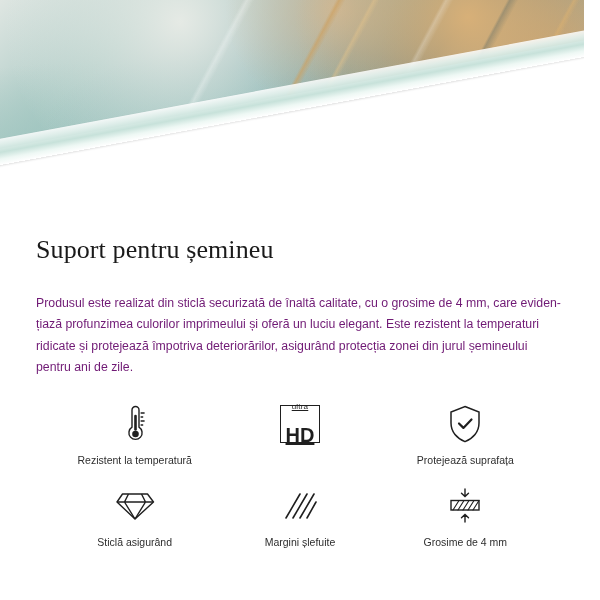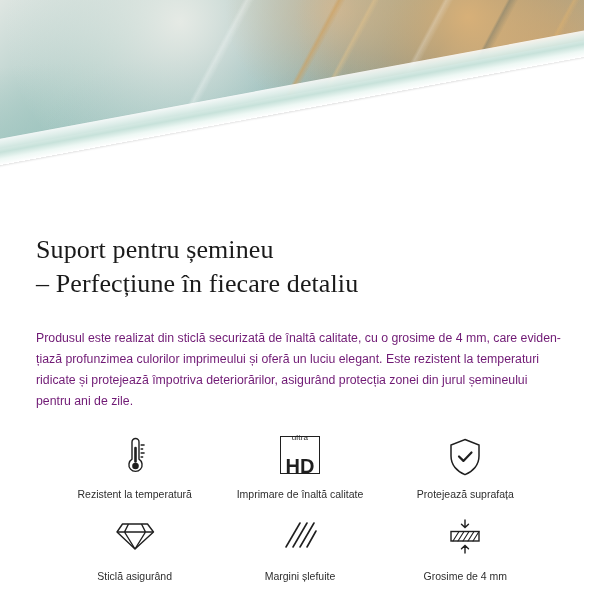--- a/index.html
+++ b/index.html
@@ -133,23 +133,24 @@
   }
   .feature {
     display: flex;
     flex-direction: column;
     align-items: center;
     text-align: center;
   }
   .feature-icon {
     height: 44px;
     display: flex;
-    align-items: flex-start;
+    align-items: center;
     justify-content: center;
     margin-bottom: 8px;
+    text-decoration: underline;
   }
   .feature-label {
     font-size: 10.5px;
     color: #2e2e2e;
     line-height: 1.3;
   }
   svg { display: block; }
 </style>
 </head>
 <body>
@@ -163,21 +164,20 @@
     <div class="glass-edge"></div>
     <div class="hero-mask-right"></div>
     <span class="sparkle s1">✦</span>
     <span class="sparkle s2">✦</span>
     <span class="sparkle s3">✦</span>
   </div>
 
   <div class="content">
     <h1 class="title">
       <span>Suport pentru șemineu</span>
-      <span class="line2">– Perfecțiune în fiecare detaliu</span>
     </h1>
     <p class="body">Produsul este realizat din sticlă securizată de înaltă calitate, cu o grosime de 4 mm, care eviden-țiază profunzimea culorilor imprimeului și oferă un luciu elegant. Este rezistent la temperaturi ridicate și protejează împotriva deteriorărilor, asigurând protecția zonei din jurul șemineului pentru ani de zile.</p>
 
     <div class="features">
 
       <div class="feature">
         <div class="feature-icon">
           <svg width="34" height="40" viewBox="0 0 34 40" fill="none" stroke="#1f1f1f" stroke-width="1.4">
             <path d="M14 6a3.5 3.5 0 0 1 7 0v17.2a6.6 6.6 0 1 1-7 0V6z"></path>
             <path d="M17.5 12v13.5" stroke-width="2.6" stroke-linecap="round"></path>
@@ -188,21 +188,20 @@
         <div class="feature-label">Rezistent la temperatură</div>
       </div>
 
       <div class="feature">
         <div class="feature-icon">
           <div style="width:38px;height:36px;border:1.4px solid #1f1f1f;display:flex;flex-direction:column;align-items:center;justify-content:center;line-height:1;">
             <span style="font-size:8px;letter-spacing:0.2px;">ultra</span>
             <span style="font-size:20px;font-weight:bold;margin-top:14px;">HD</span>
           </div>
         </div>
-        <div class="feature-label">Imprimare de înaltă calitate</div>
       </div>
 
       <div class="feature">
         <div class="feature-icon">
           <svg width="38" height="42" viewBox="0 0 38 42" fill="none" stroke="#1f1f1f" stroke-width="1.5">
             <path d="M19 3.5 33 9v11c0 9-6 15.6-14 18.6C11 35.6 5 29 5 20V9L19 3.5z"></path>
             <path d="M13 20.5l4.4 4.4L25.5 16.5" stroke-width="2.2" stroke-linecap="round" stroke-linejoin="round"></path>
           </svg>
         </div>
         <div class="feature-label">Protejează suprafața</div>

